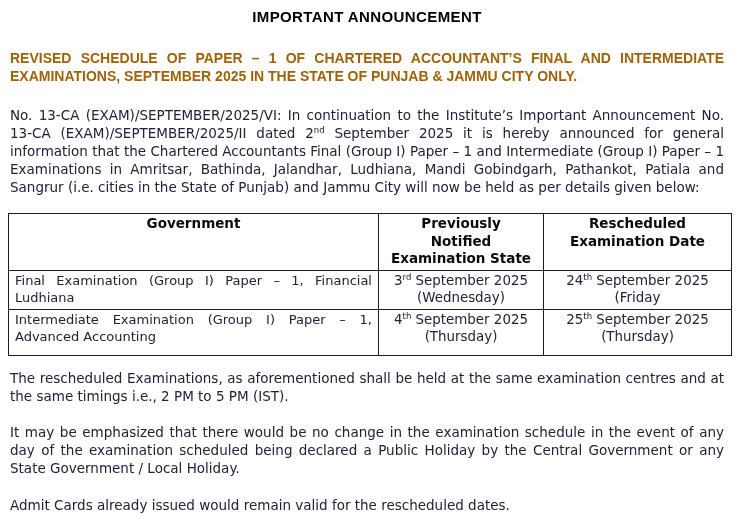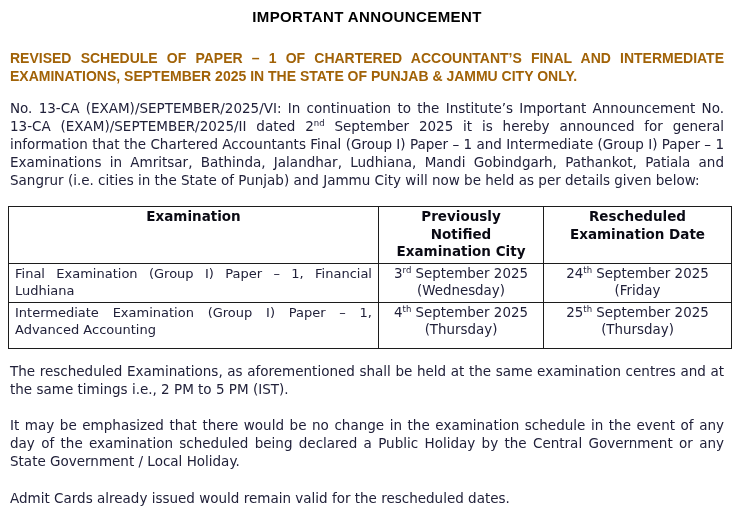--- a/index.html
+++ b/index.html
@@ -32,21 +32,21 @@
     color: #a16207;
     line-height: 18px;
     text-align: justify;
   }
   .para {
     font-size: 13.5px;
     line-height: 18px;
     margin: 0;
     text-align: justify;
   }
-  .intro { margin-top: 14px; }
+  .intro { margin-top: 21px; }
   .p-timings { margin-top: 13px; }
   .p-admit { margin-top: 19px; text-align: left; }
   .p-holiday { margin-top: 18px; }
   sup.ord {
     font-size: 8.5px;
     vertical-align: super;
     line-height: 0;
   }
   table.sched {
     margin-left: -2px;
@@ -96,24 +96,24 @@
   <p class="para intro"><span>No. 13-CA (EXAM)/SEPTEMBER/2025/VI: In continuation to the Institute’s Important Announcement No. 13-CA (EXAM)/SEPTEMBER/2025/II dated 2</span><sup class="ord">nd</sup><span> September 2025 it is hereby announced for general information that the Chartered Accountants Final (Group I) Paper – 1 and Intermediate (Group I) Paper – 1 Examinations in Amritsar, Bathinda, Jalandhar, Ludhiana, Mandi Gobindgarh, Pathankot, Patiala and Sangrur (i.e. cities in the State of Punjab) and Jammu City will now be held as per details given below:</span></p>
 
   <table class="sched">
     <colgroup>
       <col style="width:370px">
       <col style="width:165px">
       <col style="width:188px">
     </colgroup>
     <tbody>
         <tr class="hdr">
-      <th>Examination</th>
+      <th>Government</th>
       <th>Previously
 Notified
-Examination City</th>
+Examination State</th>
       <th>Rescheduled
 Examination Date</th>
     </tr>
     <tr class="r1">
       <td class="exam">Final Examination (Group I) Paper – 1, Financial Ludhiana</td>
       <td class="date"><span>3</span><sup class="ord">rd</sup><span> September 2025</span><br><span>(Wednesday)</span></td>
       <td class="date"><span>24</span><sup class="ord">th</sup><span> September 2025</span><br><span>(Friday</span></td>
     </tr>
     <tr class="r2">
       <td class="exam">Intermediate Examination (Group I) Paper – 1, Advanced Accounting</td>

